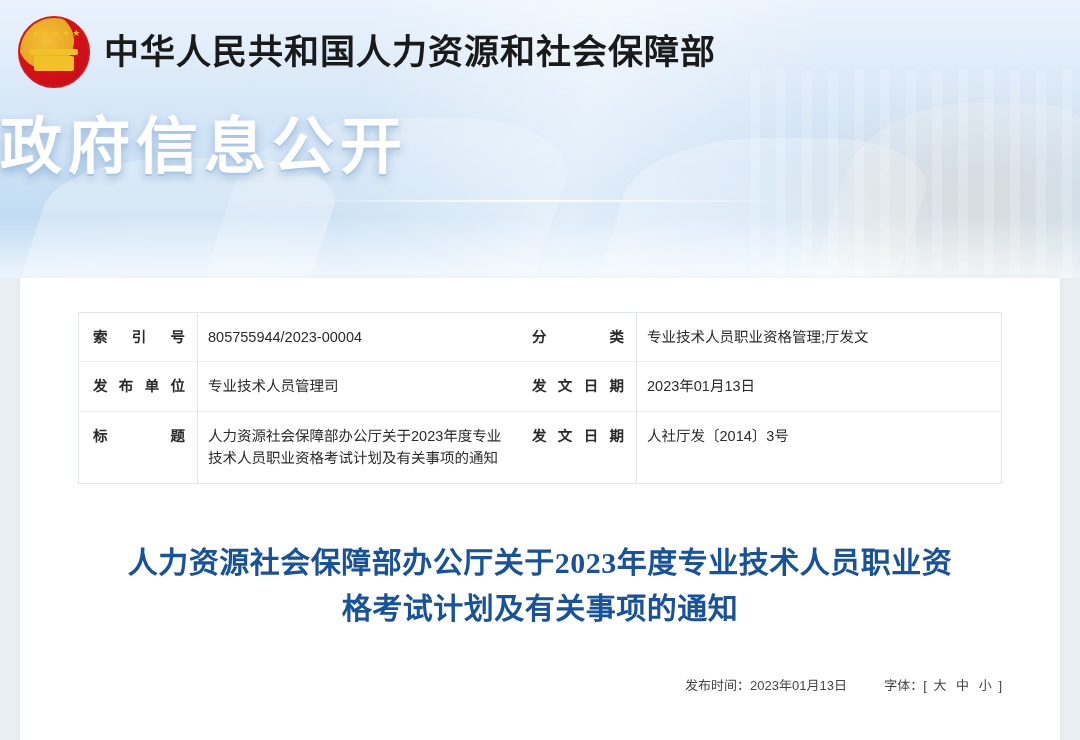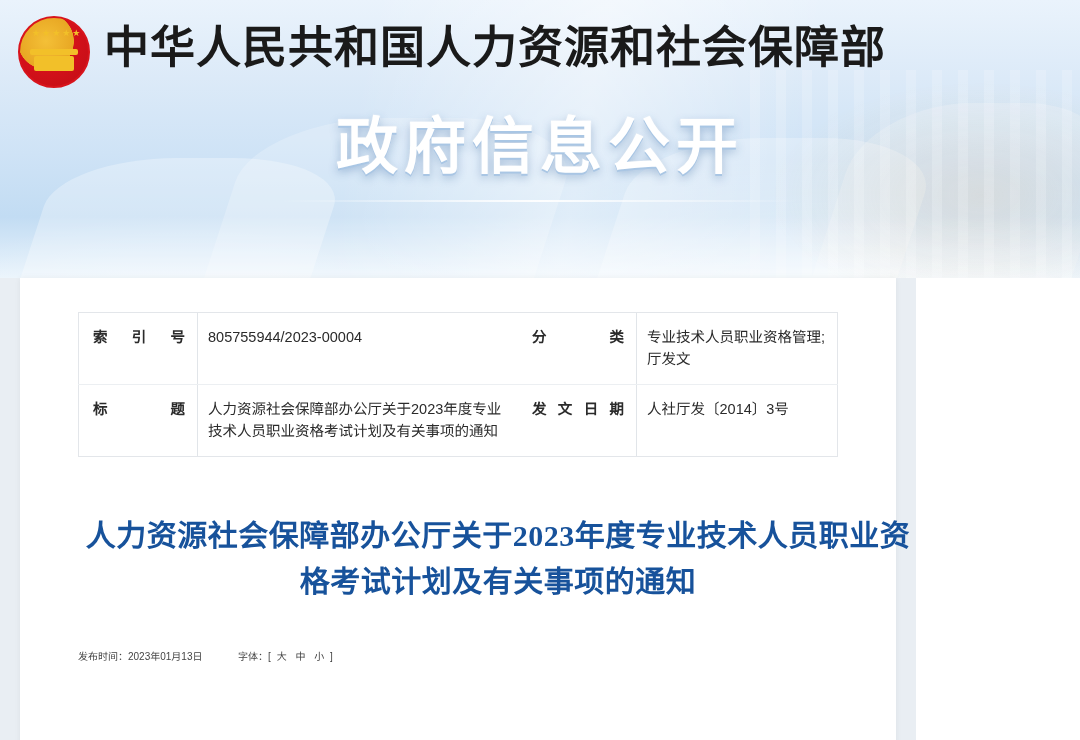--- a/index.html
+++ b/index.html
@@ -98,42 +98,41 @@
     position: absolute;
     left: 14px; top: 11px;
     width: 44px; height: 16px;
     color: #f2c029;
     font-size: 9px;
     letter-spacing: 2px;
     text-align: center;
     line-height: 12px;
   }
   .ministry-cn {
-    font-family: Liberation Mono, monospace;
-    font-weight: 700;
-    font-size: 45px;
+    font-family: Liberation Sans, sans-serif;
+    font-weight: 700;
+    font-size: 35px;
     letter-spacing: 1px;
     color: #1a1a1a;
     line-height: 1.18;
     white-space: nowrap;
   }
   .ministry-en {
     font-family: "Liberation Serif", "DejaVu Serif", serif;
     font-weight: 700;
     font-size: 12.5px;
     color: #1a1a1a;
     letter-spacing: 0.2px;
     margin-top: 3px;
     white-space: nowrap;
   }
   .banner-title {
     position: absolute;
     left: 0; right: 0;
     top: 96px;
-    text-align: center;
     z-index: 4;
   }
   .banner-title .bt-text {
     font-family: "Liberation Serif", "DejaVu Serif", serif;
     font-weight: 700;
     font-size: 62px;
     letter-spacing: 6px;
     color: #ffffff;
     text-shadow:
       0 2px 0 #a9c6e4,
@@ -142,21 +141,21 @@
   }
   .banner-title .bt-rule {
     margin: 14px auto 0;
     width: 520px; height: 2px;
     background: linear-gradient(90deg, rgba(255,255,255,0) 0%, rgba(255,255,255,0.95) 50%, rgba(255,255,255,0) 100%);
   }
 
   
   .page {
     position: relative;
-    width: 916px;
+    width: 1080px;
     background: #e9eef3;
     height: 462px;
     box-sizing: border-box;
   }
   .sheet {
     position: absolute;
     left: 20px; right: 20px; top: 0;
     bottom: -40px;
     background: #ffffff;
     box-shadow: 0 0 6px rgba(0,0,0,0.06);
@@ -207,22 +206,22 @@
     font-family: "Liberation Serif", "DejaVu Serif", serif;
     font-weight: 700;
     font-size: 30px;
     line-height: 1.55;
     color: #17529b;
     letter-spacing: 0.5px;
   }
 
   .doc-submeta {
     margin-top: 42px;
-    text-align: left;
-    font-size: 10px;
+    text-align: right;
+    font-size: 13px;
     color: #444;
   }
   .doc-submeta .grp { display: inline-block; }
   .doc-submeta .gap { display: inline-block; width: 30px; }
   .fontsize-ctrl a {
     color: #444;
     text-decoration: none;
     padding: 0 3px;
     cursor: pointer;
   }
@@ -263,20 +262,28 @@
         <tbody>
           <tr>
             <td class="meta-label">索引号</td>
             <td class="meta-sep"></td>
             <td class="meta-value col-a">805755944/2023-00004</td>
             <td class="meta-label">分　　类</td>
             <td class="meta-sep"></td>
             <td class="meta-value">专业技术人员职业资格管理;厅发文</td>
           </tr>
           <tr>
+            <td class="meta-label">发布单位</td>
+            <td class="meta-sep"></td>
+            <td class="meta-value col-a">专业技术人员管理司</td>
+            <td class="meta-label">发文日期</td>
+            <td class="meta-sep"></td>
+            <td class="meta-value">2023年01月13日</td>
+          </tr>
+          <tr>
             <td class="meta-label">标　　题</td>
             <td class="meta-sep"></td>
             <td class="meta-value col-a">人力资源社会保障部办公厅关于2023年度专业技术人员职业资格考试计划及有关事项的通知</td>
             <td class="meta-label">发文日期</td>
             <td class="meta-sep"></td>
             <td class="meta-value">人社厅发〔2014〕3号</td>
           </tr>
         </tbody>
       </table>
 

